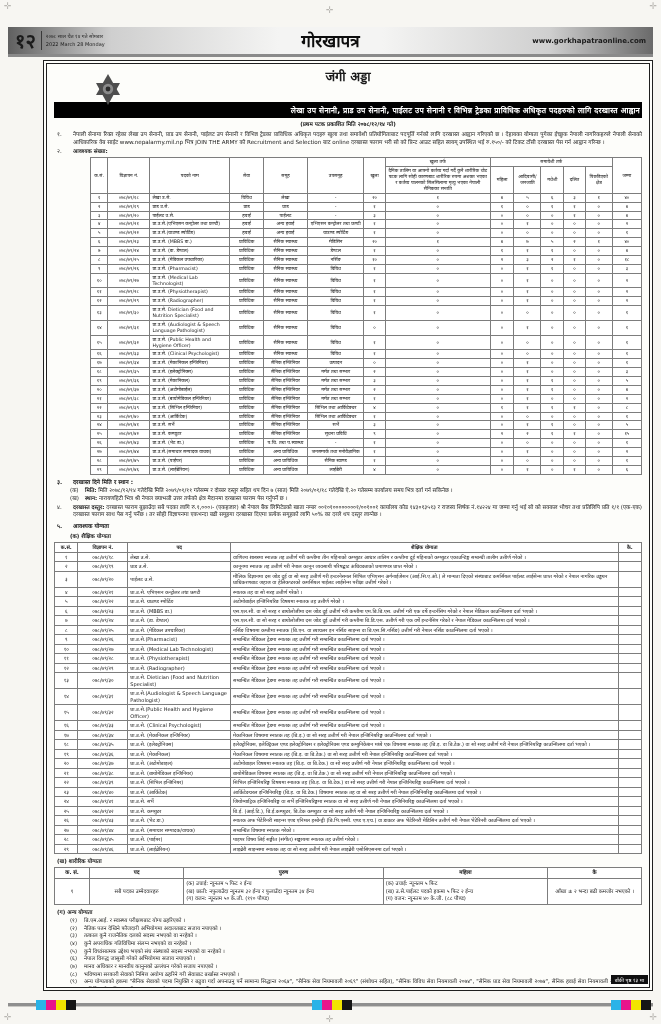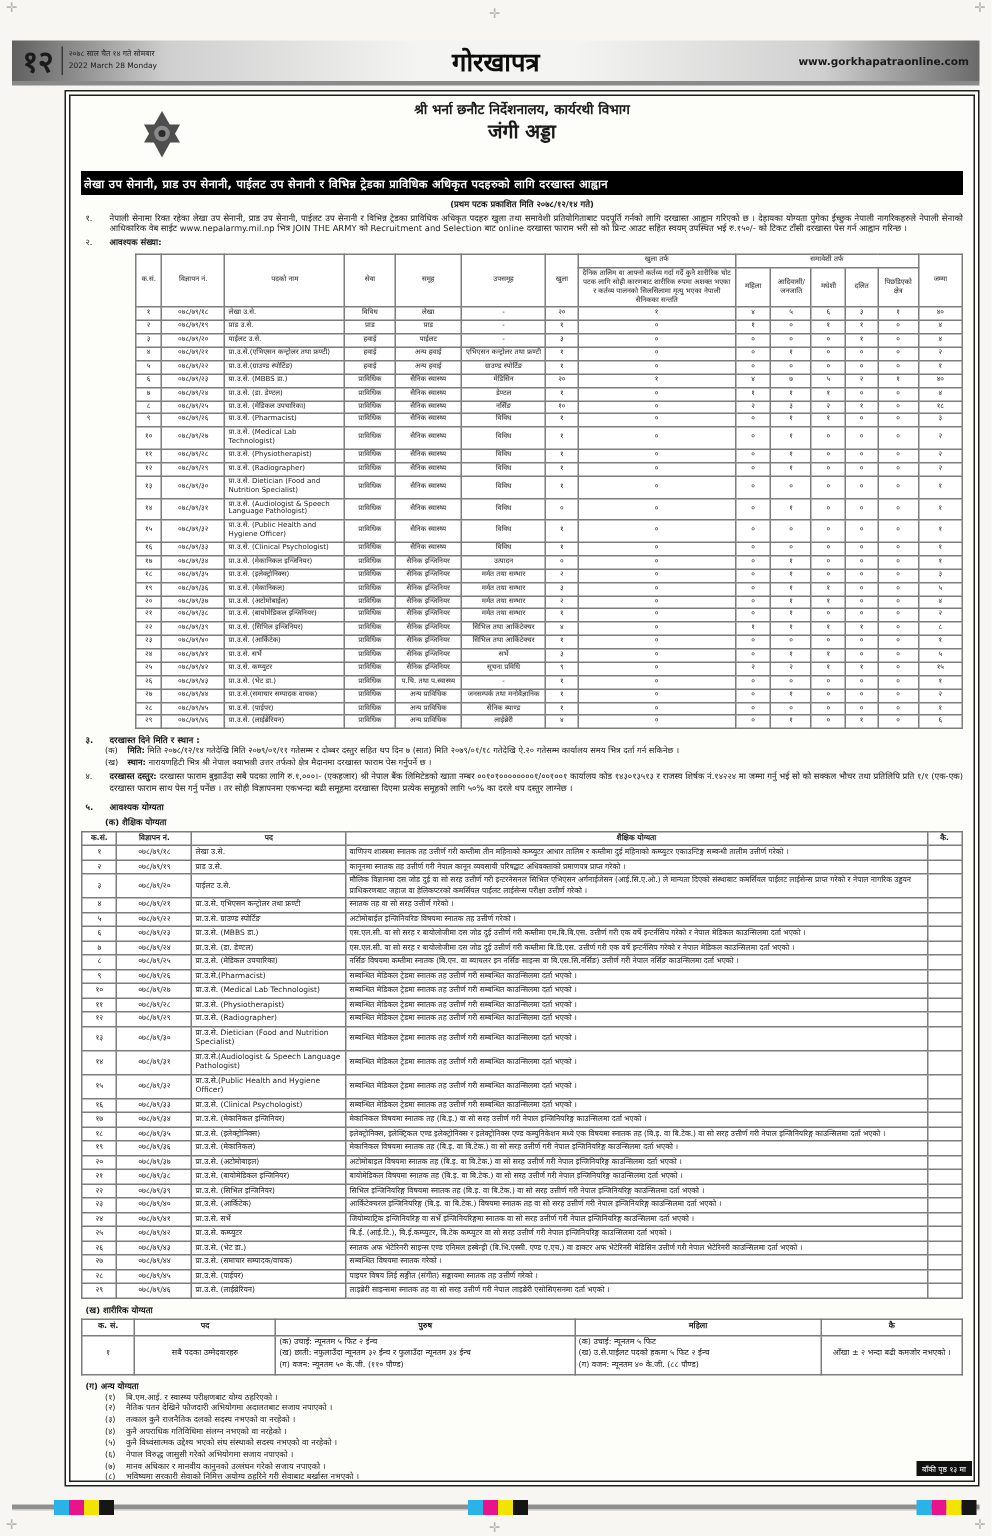--- a/index.html
+++ b/index.html
@@ -20,21 +20,21 @@
 
   
   .adbox{position:absolute;left:46px;right:11px;top:63px;bottom:36px;background:#fdfdfa;
          border:1px solid #1f1f1f;box-shadow:0 0 0 2px #fdfdfa,0 0 0 3px #1f1f1f;}
   .adbox-inner{position:absolute;inset:0;padding:5px 7px 4px 7px;overflow:hidden;}
   .crest{position:absolute;left:46px;top:9px;}
   .org{text-align:center;font-weight:bold;line-height:1.3;}
   .org-l1{font-size:8px;}
   .org-l2{font-size:9px;}
   .org-l3{font-size:13px;}
-  .blackbar{background:#000;color:#fff;text-align:left;font-size:7.6px;font-weight:bold;
+  .blackbar{background:#000;color:#fff;text-align:right;font-size:7.6px;font-weight:bold;
             padding:3px 2px;margin:16px 0 2px 0;letter-spacing:.2px;}
   .pubdate{text-align:center;font-size:5.6px;font-weight:bold;margin:2px 0 3px 0;}
 
   .para{display:flex;font-size:5.6px;line-height:1.4;text-align:justify;margin:1px 0;}
   .para .num{flex:0 0 16px;padding-left:3px;}
   .para .ptxt{flex:1;}
   .bold{font-weight:bold;}
   .subitem{display:flex;font-size:5.5px;line-height:1.45;margin-left:16px;}
   .subitem .mark{flex:0 0 15px;}
   .subitem .ptxt{flex:1;text-align:justify;}
@@ -98,21 +98,20 @@
       <span class="crest">
         <svg width="30" height="34" viewBox="0 0 30 34">
           <polygon points="15,1 27,22 3,22" fill="#4e4e4e"></polygon>
           <polygon points="15,32 3,10 27,10" fill="#4e4e4e"></polygon>
           <circle cx="15" cy="16" r="5.2" fill="#8a8a8a"></circle>
           <circle cx="15" cy="16" r="2.4" fill="#2b2b2b"></circle>
         </svg>
       </span>
 
       <div class="org">
-        <div class="org-l2">श्री भर्ना छनौट निर्देशनालय, कार्यरथी विभाग</div>
         <div class="org-l3">जंगी अड्डा</div>
       </div>
 
       <div class="blackbar">लेखा उप सेनानी, प्राड उप सेनानी, पाईलट उप सेनानी र विभिन्न ट्रेडका प्राविधिक अधिकृत पदहरुको लागि दरखास्त आह्वान</div>
       <div class="pubdate">(प्रथम पटक प्रकाशित मिति २०७८/१२/१४ गते)</div>
 
       <div class="para">
         <span class="num">१.</span>
         <span class="ptxt">नेपाली सेनामा रिक्त रहेका लेखा उप सेनानी, प्राड उप सेनानी, पाईलट उप सेनानी र विभिन्न ट्रेडका प्राविधिक अधिकृत पदहरु खुला तथा समावेशी प्रतियोगिताबाट पदपूर्ति गर्नको लागि दरखास्त आह्वान गरिएको छ । देहायका योग्यता पुगेका ईच्छुक नेपाली नागरिकहरुले नेपाली सेनाको आधिकारिक वेब साईट www.nepalarmy.mil.np भित्र JOIN THE ARMY को Recruitment and Selection बाट online दरखास्त फाराम भरी सो को प्रिन्ट आउट सहित स्वयम् उपस्थित भई रु.१५०/- को टिकट टाँसी दरखास्त पेस गर्न आह्वान गरिन्छ ।</span>
       </div>

